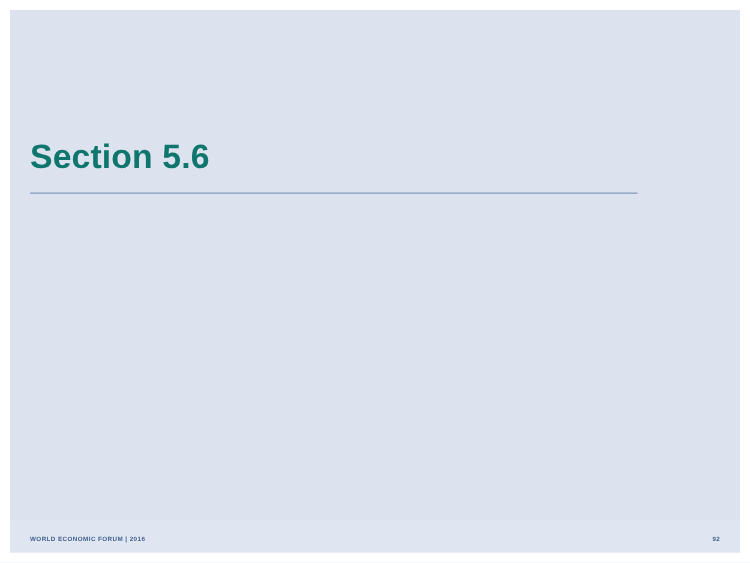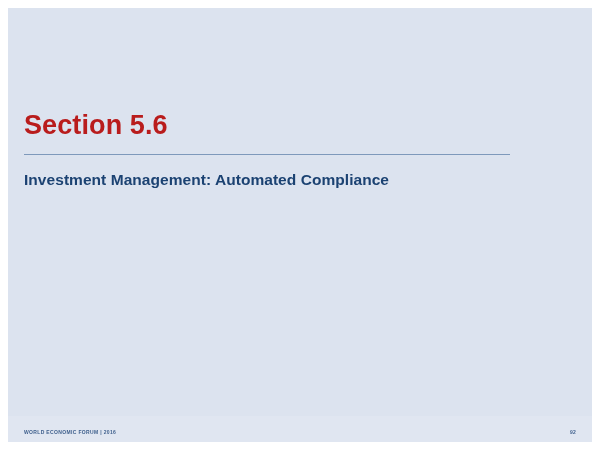--- a/index.html
+++ b/index.html
@@ -29,21 +29,21 @@
     right: 16px;
     bottom: 0;
   }
 
   #section-title {
     position: absolute;
     left: 0;
     top: 103px;
     font-size: 27px;
     font-weight: bold;
-    color: #b91c1c;
+    color: #0f766e;
     letter-spacing: 0.1px;
     line-height: 1.1;
     white-space: nowrap;
   }
 
   #title-rule {
     position: absolute;
     left: 0;
     top: 146px;
     width: 486px;
@@ -98,21 +98,20 @@
 <body>
 
 <div id="slide">
 
   <div id="content">
 
     <div id="section-title">Section 5.6</div>
 
     <div id="title-rule"></div>
 
-    <div id="section-subtitle">Investment Management: Automated Compliance</div>
 
   </div>
 
   <div id="footer-band">
     <div id="footer-left">WORLD ECONOMIC FORUM | 2016</div>
     <div id="footer-page">92</div>
   </div>
 
 </div>
 

